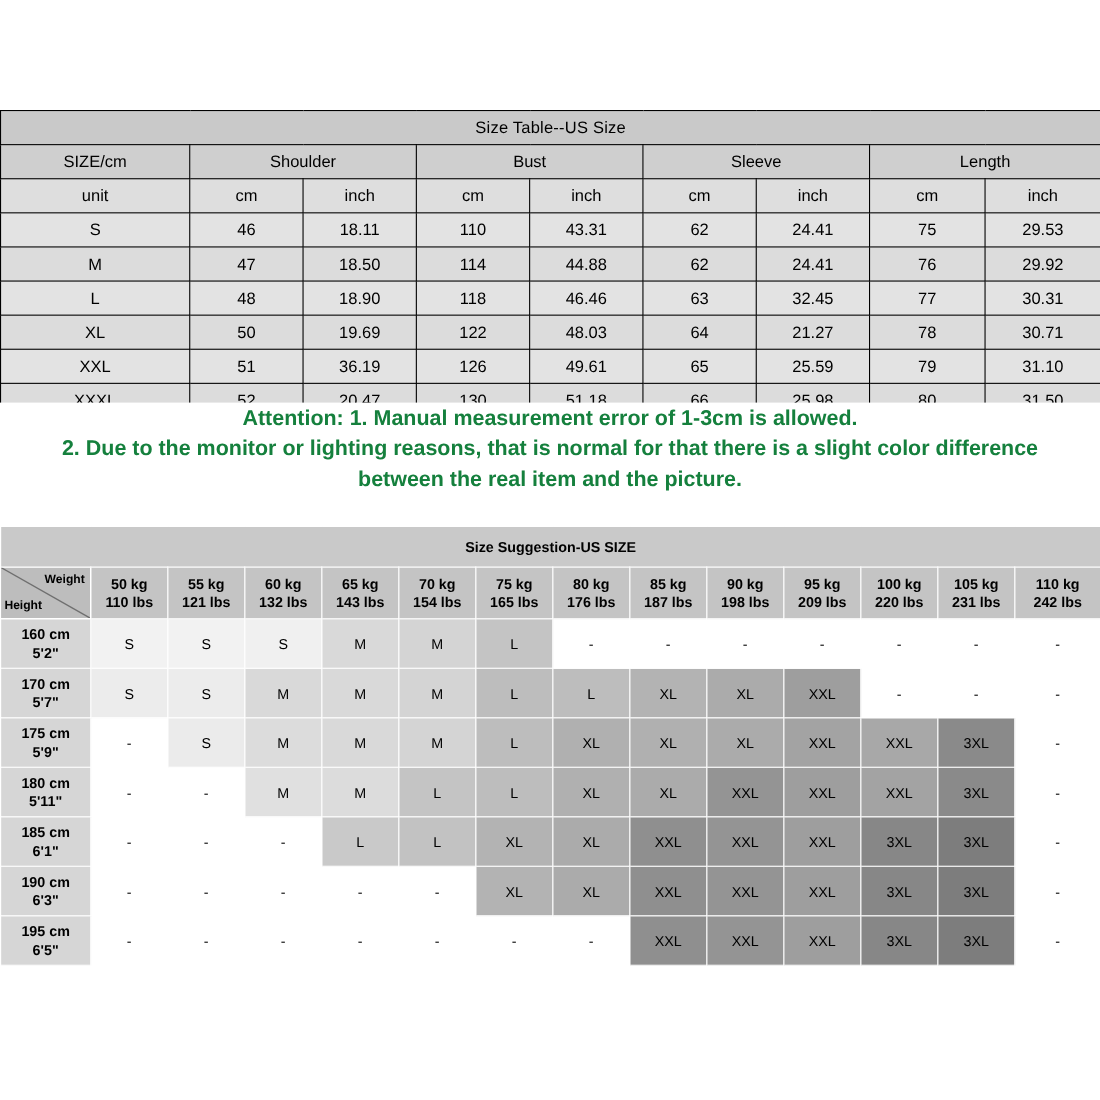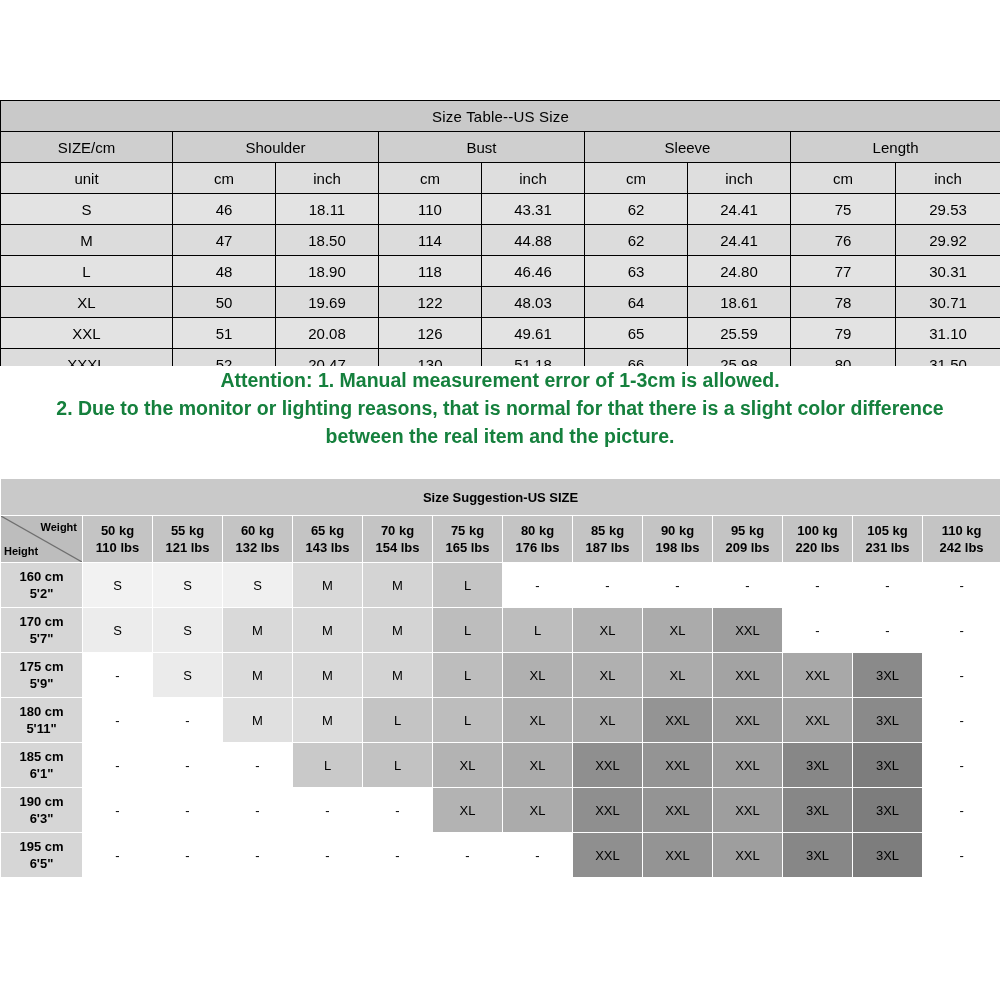--- a/index.html
+++ b/index.html
@@ -229,39 +229,39 @@
           <td>76</td>
           <td>29.92</td>
         </tr>
         <tr class="data-row">
           <td>L</td>
           <td>48</td>
           <td>18.90</td>
           <td>118</td>
           <td>46.46</td>
           <td>63</td>
-          <td>24.80</td>
+          <td>32.45</td>
           <td>77</td>
           <td>30.31</td>
         </tr>
         <tr class="data-row alt">
           <td>XL</td>
           <td>50</td>
           <td>19.69</td>
           <td>122</td>
           <td>48.03</td>
           <td>64</td>
-          <td>18.61</td>
+          <td>21.27</td>
           <td>78</td>
           <td>30.71</td>
         </tr>
         <tr class="data-row">
           <td>XXL</td>
           <td>51</td>
-          <td>20.08</td>
+          <td>36.19</td>
           <td>126</td>
           <td>49.61</td>
           <td>65</td>
           <td>25.59</td>
           <td>79</td>
           <td>31.10</td>
         </tr>
         <tr class="data-row alt">
           <td>XXXL</td>
           <td>52</td>

